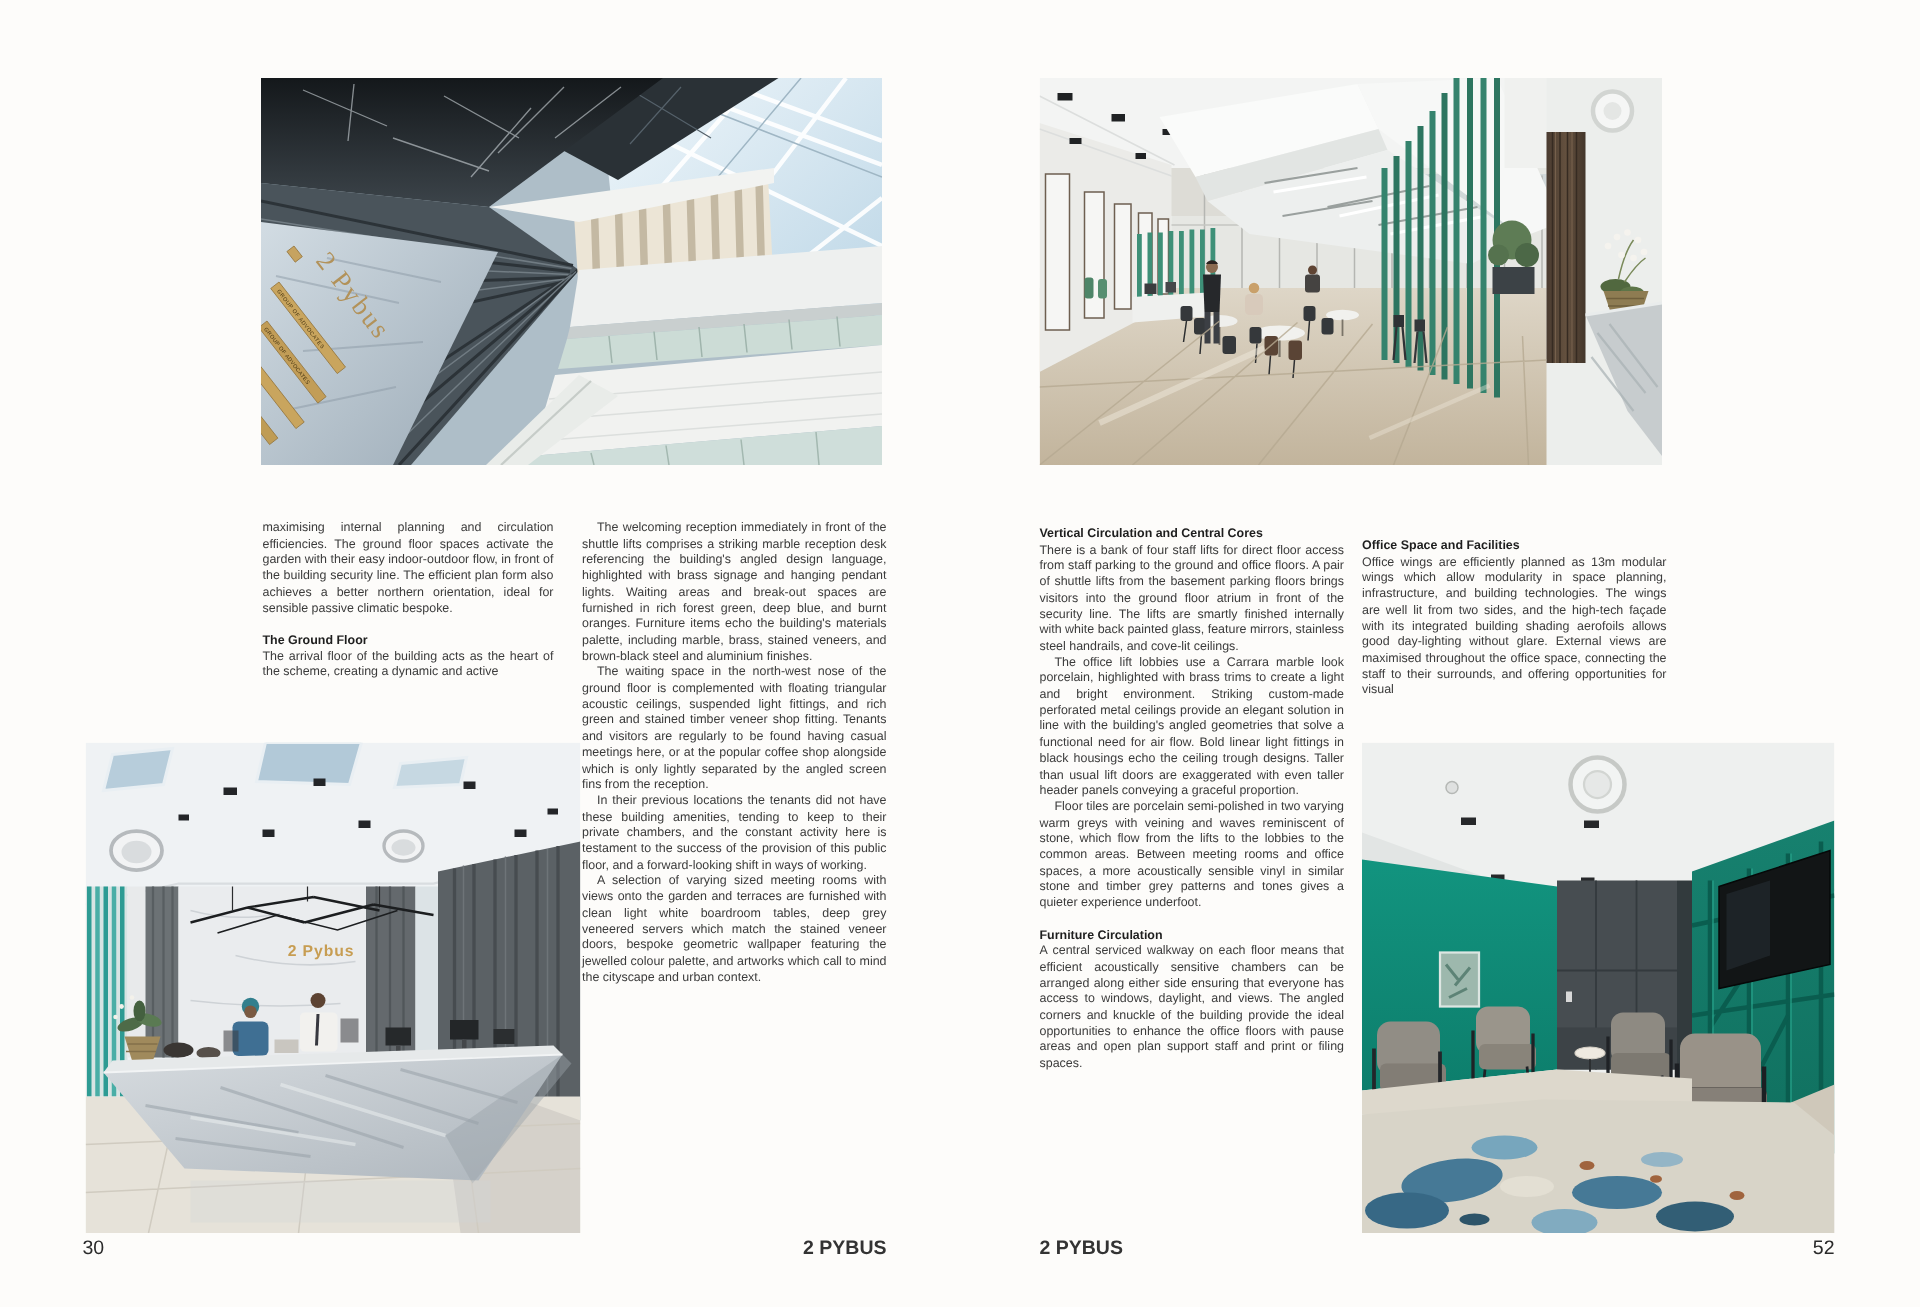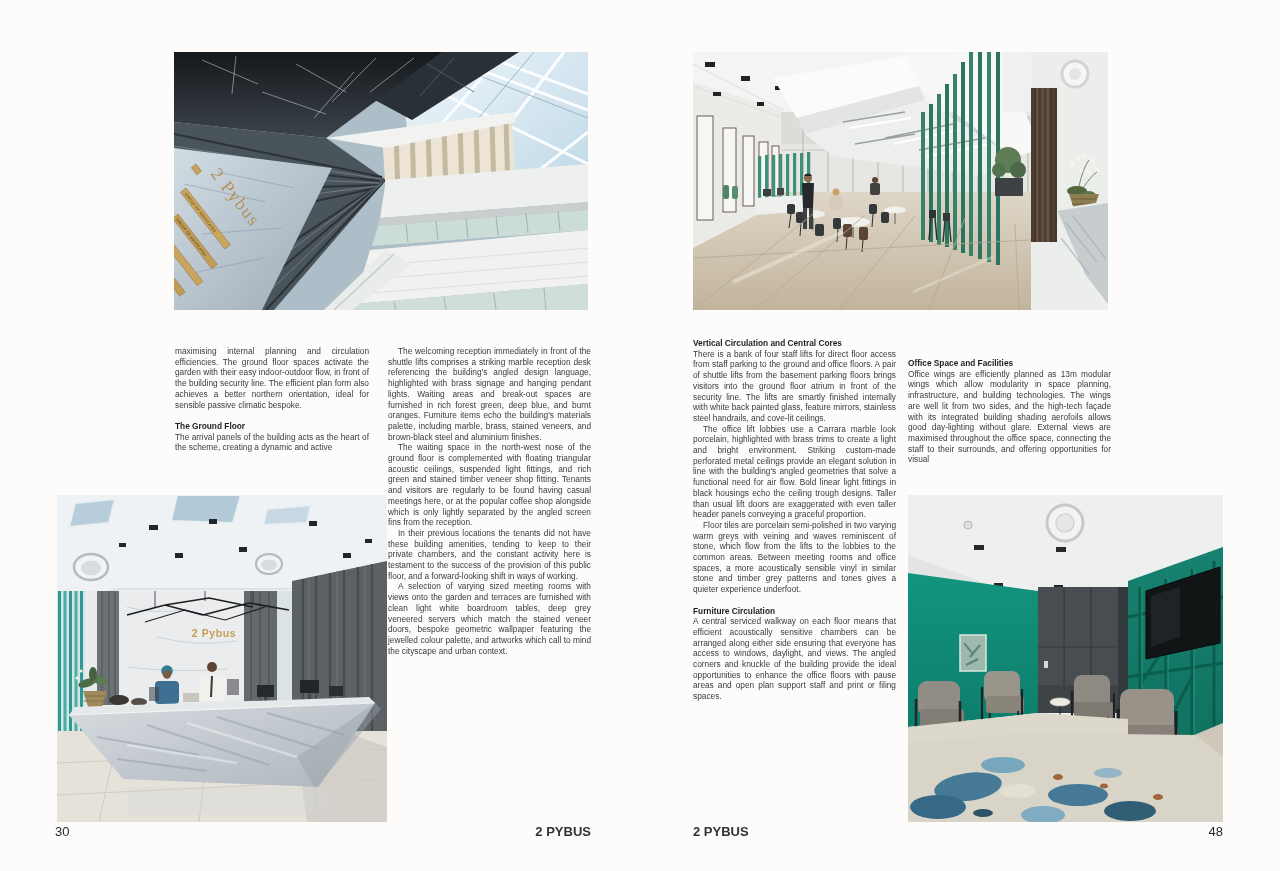--- a/index.html
+++ b/index.html
@@ -90,21 +90,21 @@
       </g>
       <g transform="translate(-6,218) rotate(52)">
         <rect x="0" y="0" width="28" height="7" fill="#bf9c55" stroke="#93743c" stroke-width="0.5"></rect>
       </g>
     </svg>
   </div>
 
   <div class="col" style="left:175px;top:346px;width:194px;">
     <p>maximising internal planning and circulation efficiencies. The ground floor spaces activate the garden with their easy indoor-outdoor flow, in front of the building security line. The efficient plan form also achieves a better northern orientation, ideal for sensible passive climatic bespoke.</p>
     <h3>The Ground Floor</h3>
-    <p>The arrival panels of the building acts as the heart of the scheme, creating a dynamic and active</p>
+    <p>The arrival floor of the building acts as the heart of the scheme, creating a dynamic and active</p>
   </div>
 
   <div class="col" style="left:388px;top:346px;width:203px;">
     <p class="ind">The welcoming reception immediately in front of the shuttle lifts comprises a striking marble reception desk referencing the building's angled design language, highlighted with brass signage and hanging pendant lights. Waiting areas and break-out spaces are furnished in rich forest green, deep blue, and burnt oranges. Furniture items echo the building's materials palette, including marble, brass, stained veneers, and brown-black steel and aluminium finishes.</p>
     <p class="ind">The waiting space in the north-west nose of the ground floor is complemented with floating triangular acoustic ceilings, suspended light fittings, and rich green and stained timber veneer shop fitting. Tenants and visitors are regularly to be found having casual meetings here, or at the popular coffee shop alongside which is only lightly separated by the angled screen fins from the reception.</p>
     <p class="ind">In their previous locations the tenants did not have these building amenities, tending to keep to their private chambers, and the constant activity here is testament to the success of the provision of this public floor, and a forward-looking shift in ways of working.</p>
     <p class="ind">A selection of varying sized meeting rooms with views onto the garden and terraces are furnished with clean light white boardroom tables, deep grey veneered servers which match the stained veneer doors, bespoke geometric wallpaper featuring the jewelled colour palette, and artworks which call to mind the cityscape and urban context.</p>
   </div>
 
   <div class="photo" style="left:57px;top:495px;width:330px;height:327px;">
@@ -352,21 +352,21 @@
       <rect x="137" y="144" width="12" height="14" rx="3" fill="#d8cabb"></rect>
       <circle cx="182" cy="128" r="3" fill="#5f4433"></circle>
       <rect x="177" y="131" width="10" height="12" rx="2" fill="#454341"></rect>
 
       <path d="M0,258 L120,162 M62,258 L172,163 M146,258 L222,164 M236,258 L272,166 M326,258 L322,172 M0,206 L338,188" stroke="#b5a991" stroke-width="1" fill="none" opacity="0.8"></path>
       <path d="M40,230 L150,180" stroke="#efe9dc" stroke-width="4" opacity="0.5"></path>
       <path d="M220,240 L300,205" stroke="#efe9dc" stroke-width="3" opacity="0.4"></path>
     </svg>
   </div>
 
-  <div class="col" style="left:693px;top:338px;width:203px;">
+  <div class="col" style="left:693px;top:350px;width:203px;">
     <h3 style="margin-top:0;">Vertical Circulation and Central Cores</h3>
     <p>There is a bank of four staff lifts for direct floor access from staff parking to the ground and office floors. A pair of shuttle lifts from the basement parking floors brings visitors into the ground floor atrium in front of the security line. The lifts are smartly finished internally with white back painted glass, feature mirrors, stainless steel handrails, and cove-lit ceilings.</p>
     <p class="ind">The office lift lobbies use a Carrara marble look porcelain, highlighted with brass trims to create a light and bright environment. Striking custom-made perforated metal ceilings provide an elegant solution in line with the building's angled geometries that solve a functional need for air flow. Bold linear light fittings in black housings echo the ceiling trough designs. Taller than usual lift doors are exaggerated with even taller header panels conveying a graceful proportion.</p>
     <p class="ind">Floor tiles are porcelain semi-polished in two varying warm greys with veining and waves reminiscent of stone, which flow from the lifts to the lobbies to the common areas. Between meeting rooms and office spaces, a more acoustically sensible vinyl in similar stone and timber grey patterns and tones gives a quieter experience underfoot.</p>
     <h3>Furniture Circulation</h3>
     <p>A central serviced walkway on each floor means that efficient acoustically sensitive chambers can be arranged along either side ensuring that everyone has access to windows, daylight, and views. The angled corners and knuckle of the building provide the ideal opportunities to enhance the office floors with pause areas and open plan support staff and print or filing spaces.</p>
   </div>
 
   <div class="col" style="left:908px;top:346px;width:203px;">
     <h3 style="margin-top:12px;">Office Space and Facilities</h3>
@@ -473,15 +473,15 @@
         <ellipse cx="200" cy="278" rx="14" ry="5" fill="#8fb3c6"></ellipse>
         <ellipse cx="150" cy="282" rx="5" ry="3" fill="#9c5b33"></ellipse>
         <ellipse cx="196" cy="291" rx="4" ry="2.5" fill="#9c5b33"></ellipse>
         <ellipse cx="250" cy="302" rx="5" ry="3" fill="#9c5b33"></ellipse>
         <ellipse cx="75" cy="318" rx="10" ry="4" fill="#1f4a61"></ellipse>
       </g>
     </svg>
   </div>
 
   <div class="footer bold" style="left:693px;top:824px;">2 PYBUS</div>
-  <div class="footer" style="left:1023px;top:824px;width:200px;text-align:right;">48</div>
+  <div class="footer" style="left:1023px;top:824px;width:200px;text-align:right;">52</div>
 
 </div>
 
 </body></html>

